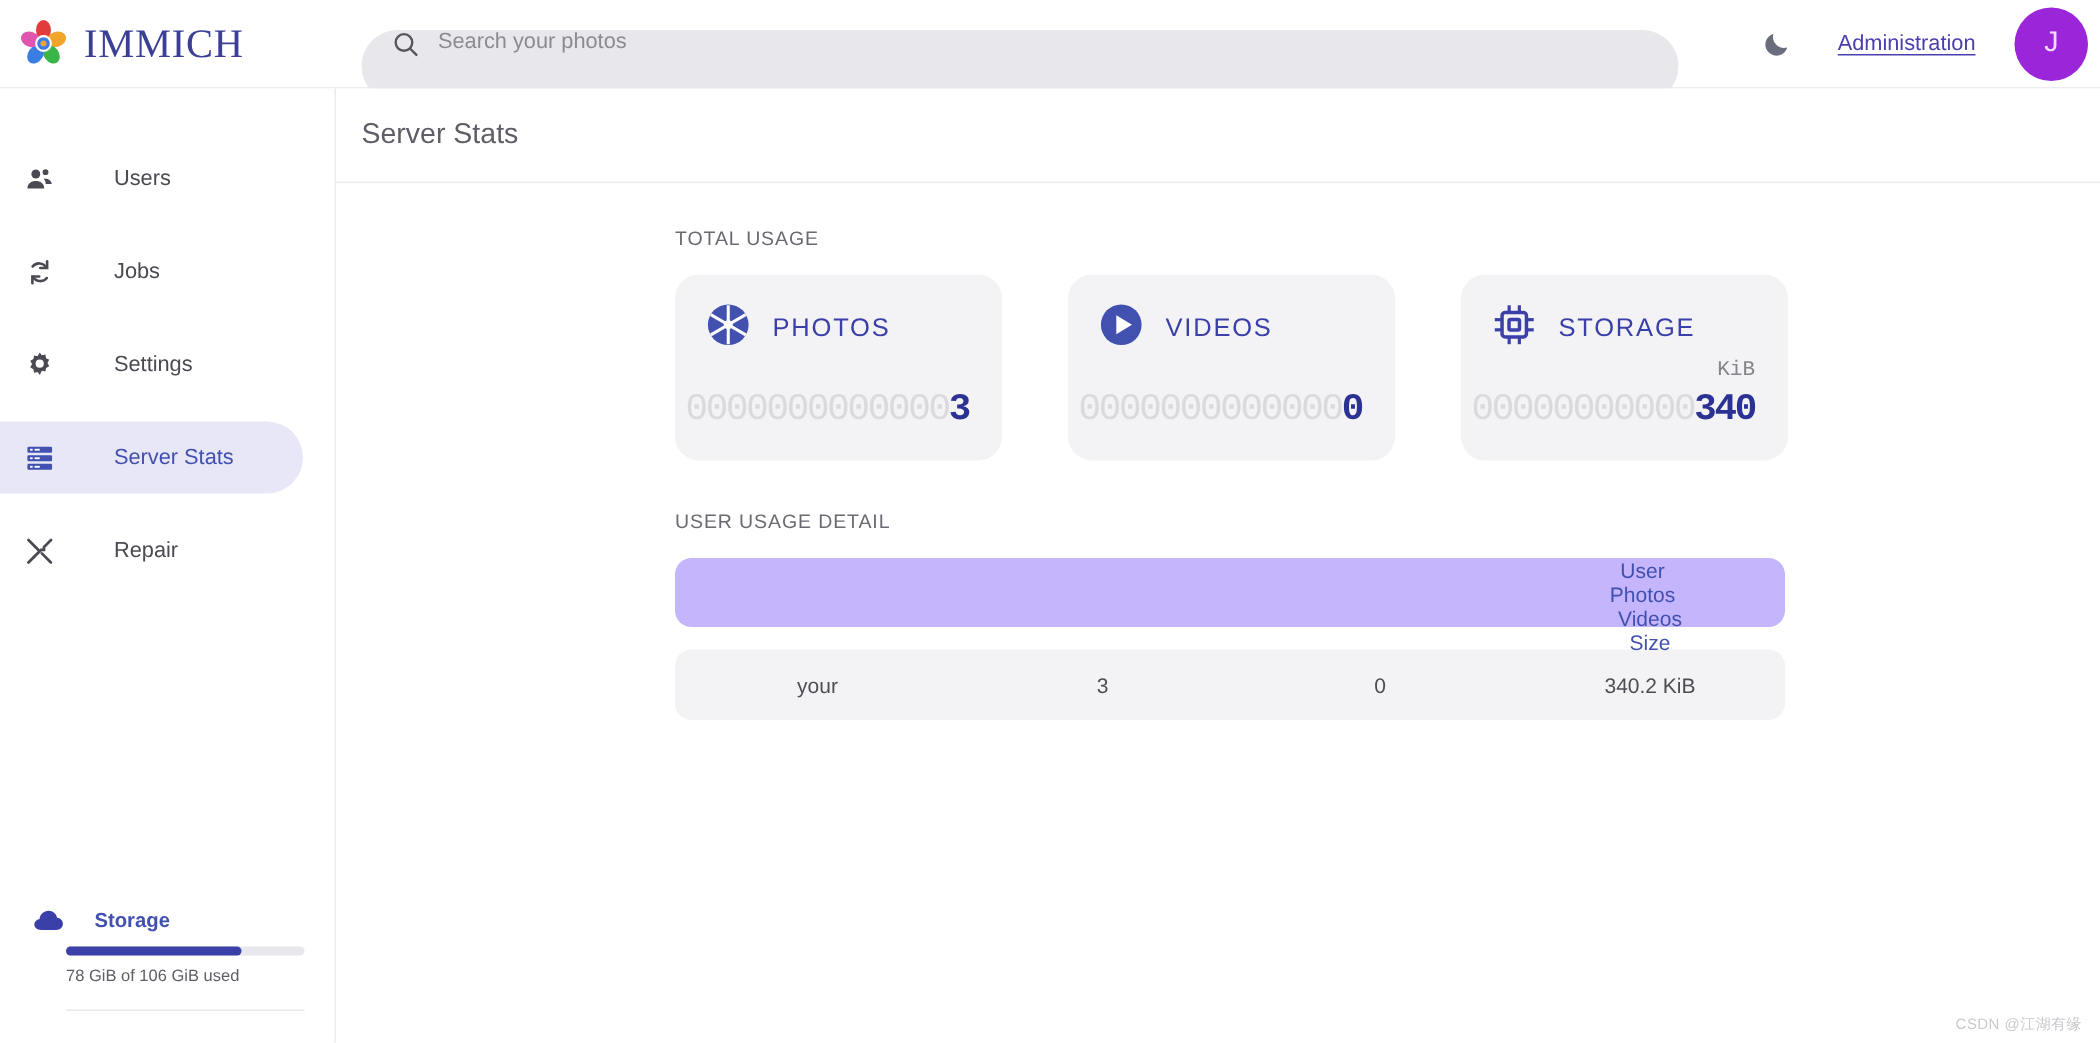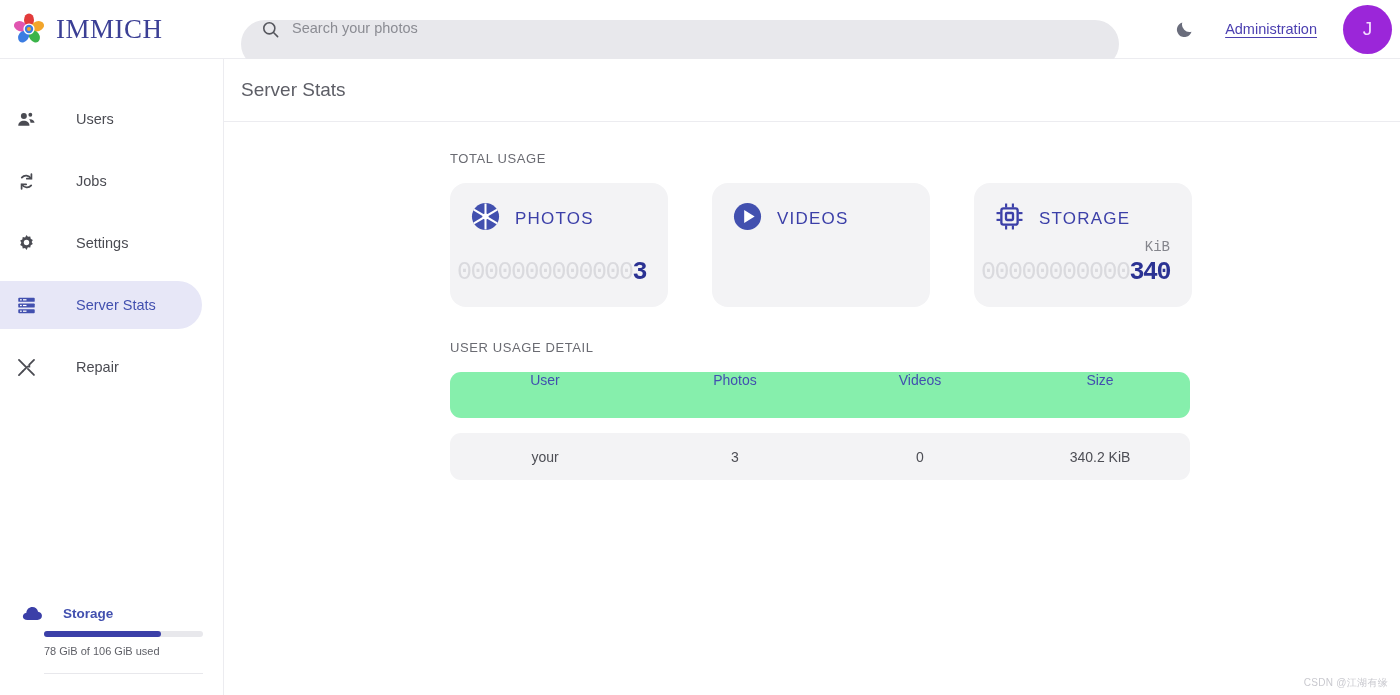--- a/index.html
+++ b/index.html
@@ -113,22 +113,22 @@
     position: absolute; right: 22px; bottom: 20px;
     font-family: "Liberation Mono", "DejaVu Sans Mono", monospace;
     font-size: 25px; letter-spacing: -1.5px; white-space: nowrap;
   }
   .num-pad { color: #dadade; }
   .num-val { color: #2b3293; font-weight: bold; }
 
   .usage-detail { margin-top: 33px; }
   .table { width: 740px; }
   .table-head-row {
-    display: flex; height: 46px; align-items: flex-start;
-    background: #86efac; border-radius: 11px;
+    display: flex; height: 46px; align-items: flex-end;
+    background: #c4b5fd; border-radius: 11px; flex-direction: column;
   }
   .table-head-row .cell { color: #4250af; font-size: 14px; }
   .table-body-row {
     display: flex; height: 47px; align-items: center;
     background: #f3f3f5; border-radius: 11px; margin-top: 15px;
   }
   .table-body-row .cell { color: #4d4e55; font-size: 14px; }
   .cell { text-align: center; }
   .c-user { width: 190px; }
   .c-photos { width: 190px; }
@@ -321,20 +321,23 @@
       <div class="card">
         <div class="card-head">
           <span>
             <svg width="31" height="31" viewBox="0 0 32 32">
               <circle cx="16" cy="16" r="14" fill="#4250af"></circle>
               <polygon points="12.6,9.4 23.4,16 12.6,22.6" fill="#ffffff"></polygon>
             </svg>
           </span>
           <span class="card-title">VIDEOS</span>
         </div>
+        <div class="card-number">
+          <span class="num-pad">0000000000000</span><span class="num-val">0</span>
+        </div>
       </div>
 
       <div class="card">
         <div class="card-head">
           <span>
             <svg width="31" height="31" viewBox="0 0 32 32" fill="#3b3fa8">
               <rect x="7.6" y="7.6" width="16.8" height="16.8" rx="2.2" fill="none" stroke="#3b3fa8" stroke-width="2.4"></rect>
               <rect x="12.4" y="12.4" width="7.2" height="7.2" rx="1" fill="none" stroke="#3b3fa8" stroke-width="2.4"></rect>
               <rect x="11.4" y="2.6" width="2.2" height="4.2"></rect>
               <rect x="18.4" y="2.6" width="2.2" height="4.2"></rect>

